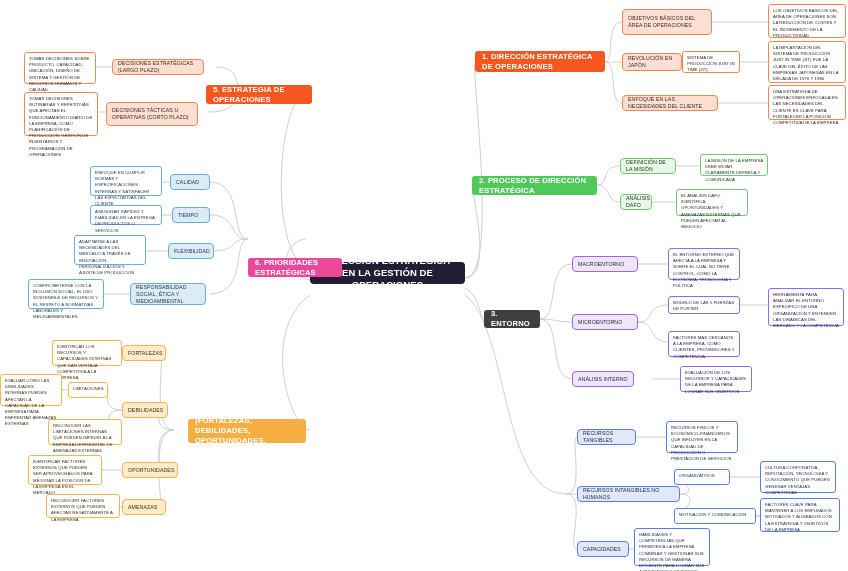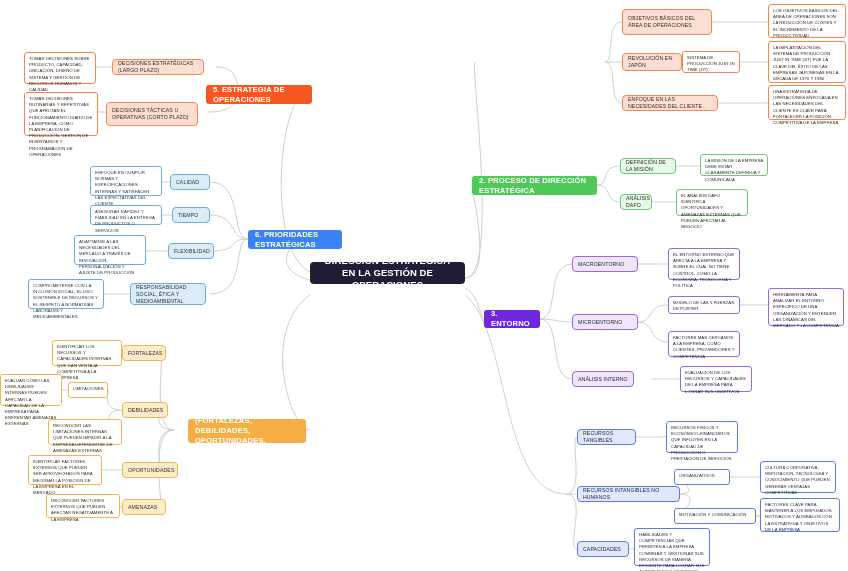--- a/index.html
+++ b/index.html
@@ -23,24 +23,24 @@
     letter-spacing:.1px;
   }
 
   
   .hdr{
     color:#ffffff;font-weight:bold;border-radius:3px;
     font-size:7.6px;line-height:10px;padding:5px 7px;letter-spacing:.15px;
   }
   .hdr.orange{background:#f4571f;}
   .hdr.green{background:#4ec95a;}
-  .hdr.purple{background:#6d28d9;}
+  .hdr.purple{background:#404040;}
   .hdr.blue{background:#4d6ee8;}
   .hdr.amber{background:#f6ae42;}
-  .hdr.lightblue{background:#3b82f6;}
+  .hdr.lightblue{background:#ec4899;margin-top:28px;}
 
   
   .sub{
     border-radius:4px;font-size:5.2px;line-height:7px;
     padding:4px 5px;letter-spacing:.1px;font-weight:normal;
   }
   .sub.orange{background:#fdded2;border:1px solid #f4874f;color:#3a2a22;}
   .sub.green{background:#e7f7e8;border:1px solid #6fca77;color:#25381f;}
   .sub.purple{background:#efe6fb;border:1px solid #9a68e6;color:#2b2140;}
   .sub.blue{background:#e2e8fb;border:1px solid #5c7ae8;color:#1f2740;}
@@ -137,20 +137,23 @@
     <path d="M248,94 C230,94 246,67 216,67"></path>
     <path d="M248,94 C228,94 244,112 208,112"></path>
     <path d="M112,67 L96,67"></path>
     <path d="M106,112 L98,112"></path>
   </svg>
 
   <div class="node root" style="left:310px;top:262px;width:155px;height:22px;">
     <span>DIRECCIÓN ESTRATÉGICA EN LA GESTIÓN DE OPERACIONES</span>
   </div>
 
+  <div class="node hdr orange" style="left:475px;top:51px;width:130px;height:21px;">
+    <span>1. DIRECCIÓN ESTRATÉGICA DE OPERACIONES</span>
+  </div>
   <div class="node sub orange" style="left:622px;top:9px;width:90px;height:26px;">
     <span>OBJETIVOS BÁSICOS DEL ÁREA DE OPERACIONES</span>
   </div>
   <div class="node leaf orange" style="left:768px;top:4px;width:78px;height:34px;">
     <span>LOS OBJETIVOS BÁSICOS DEL ÁREA DE OPERACIONES SON LA REDUCCIÓN DE COSTES Y EL INCREMENTO DE LA PRODUCTIVIDAD</span>
   </div>
   <div class="node sub orange" style="left:622px;top:53px;width:60px;height:18px;">
     <span>REVOLUCIÓN EN JAPÓN</span>
   </div>
   <div class="node leaf orange" style="left:682px;top:51px;width:58px;height:22px;">

